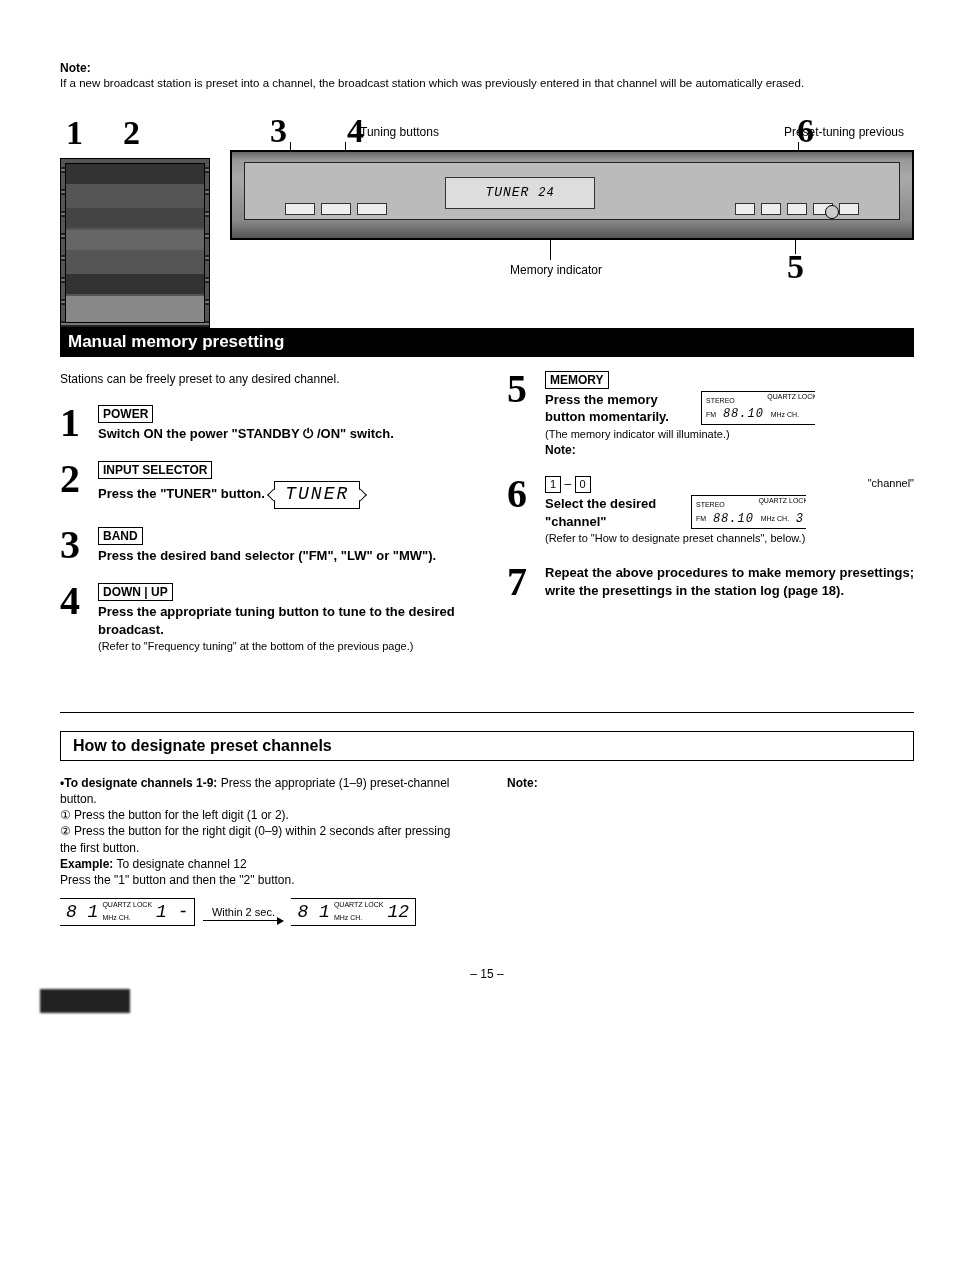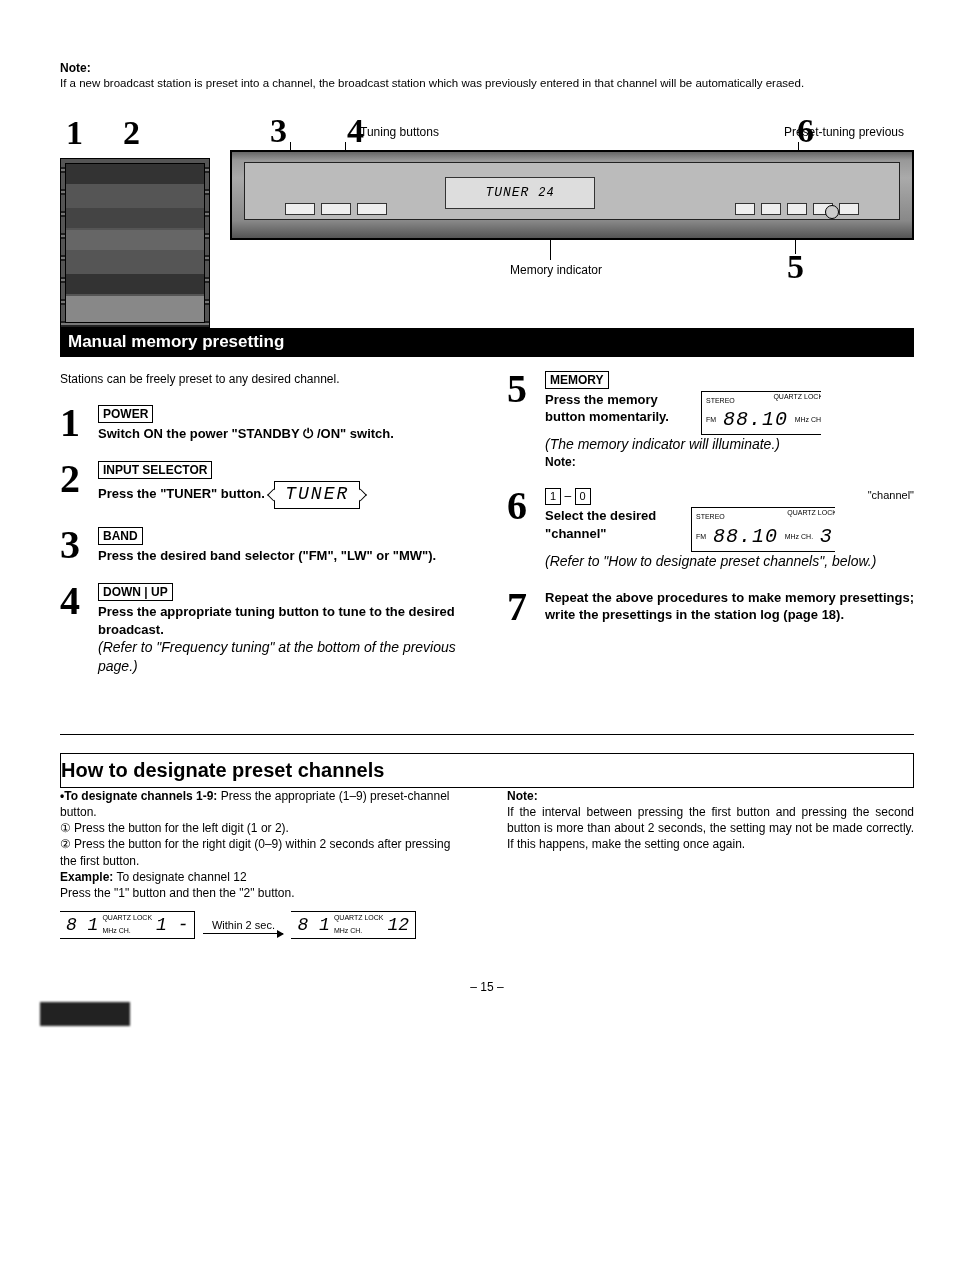--- a/index.html
+++ b/index.html
@@ -106,29 +106,29 @@
     display: flex;
     gap: 40px;
   }
   .col { flex: 1; }
   .intro { margin-bottom: 18px; font-size:12px;}
   .step { display: flex; gap: 10px; margin-bottom: 18px; }
   .step-num { font-family:"Times New Roman",serif; font-size: 40px; font-weight: bold; line-height: 0.9; min-width: 28px; }
   .step-body { flex: 1; font-size: 12px; }
   .boxed { border: 1.5px solid #000; padding: 0 4px; font-weight: bold; display: inline-block; font-size:12px; margin-bottom:2px;}
   .step-title { font-weight: bold; font-size: 13px; }
-  .step-sub { font-size: 14px; font-style: italic; }
+  .step-sub { font-size: 11px; }
   .step-note-label { font-weight:bold; }
 
   .display-box {
     display:inline-block; border:1.5px solid #000; padding:1px 4px;
     font-size:10px; position:relative; vertical-align:middle;
     background:#fff; min-width:120px;
   }
-  .display-box .seg { font-family:"Courier New",monospace; font-size:20px; font-style:italic; letter-spacing:1px; padding:0 4px; display:inline-block; vertical-align:middle;}
+  .display-box .seg { font-family:"Courier New",monospace; font-size:12px; font-style:italic; letter-spacing:1px; padding:0 4px; display:inline-block; vertical-align:middle;}
   .display-box .tiny { font-size:7px; display:inline-block; line-height:1; vertical-align:middle;}
   .display-box.cut { border-right:none; }
   .display-box.cut::after{
     content:""; position:absolute; right:-4px; top:-2px; bottom:-2px; width:10px;
     background:
       radial-gradient(circle at 0 25%, transparent 4px,#fff 4px),
       radial-gradient(circle at 0 75%, transparent 4px,#fff 4px);
   }
 
   .tuner-word-box {
@@ -142,21 +142,22 @@
     border:1.5px solid #000; transform:translateY(-50%) rotate(45deg);
   }
   .tuner-word-box::before{ left:-6px; border-right:none; border-top:none;}
   .tuner-word-box::after{ right:-6px; border-left:none; border-bottom:none;}
 
   .keycap { border:1px solid #000; padding:0 4px; font-size:11px; display:inline-block; min-width:14px; text-align:center;}
   .chan-label { font-size:11px; float:right;}
 
   hr.big { border:none; border-top:1.5px solid #000; margin:40px 0 18px;}
   .section-box-title {
-    border:1.5px solid #000; padding:3px 0; font-weight:bold; font-size:20px;
+    border:1.5px solid #000; padding:3px 12px; font-weight:bold; font-size:16px;
+    margin-bottom:14px;
   }
   .bullet-lead { font-weight:bold; font-size:12px;margin-top:47px;}
 
   .example-row {
     display:flex; align-items:center; gap:8px; margin-top:10px;
   }
   .within { font-size:11px; text-align:center; }
   .arrow-line { border-top:1px solid #000; width:80px; position:relative;}
   .arrow-line::after{content:""; position:absolute; right:-1px; top:-4px; border-left:7px solid #000; border-top:4px solid transparent; border-bottom:4px solid transparent;}
 
@@ -358,18 +359,17 @@
         <span>
           <span class="tiny" style="display:block">QUARTZ LOCK</span>
           <span class="tiny">MHz CH.</span>
         </span>
         <span class="seg">12</span>
       </span>
     </div>
   </div>
   <div class="col">
     <p><span class="bullet-lead">Note:</span></p>
-    <p style="text-align:justify">If the interval between pressing the first button and pressing the second button is more than about 2 seconds, the setting may not be made correctly. If this happens, make the setting once again.</p>
   </div>
 </div>
 
 <div class="page-num">– 15 –</div>
 <div class="smudge"></div>
 
 </body></html>

